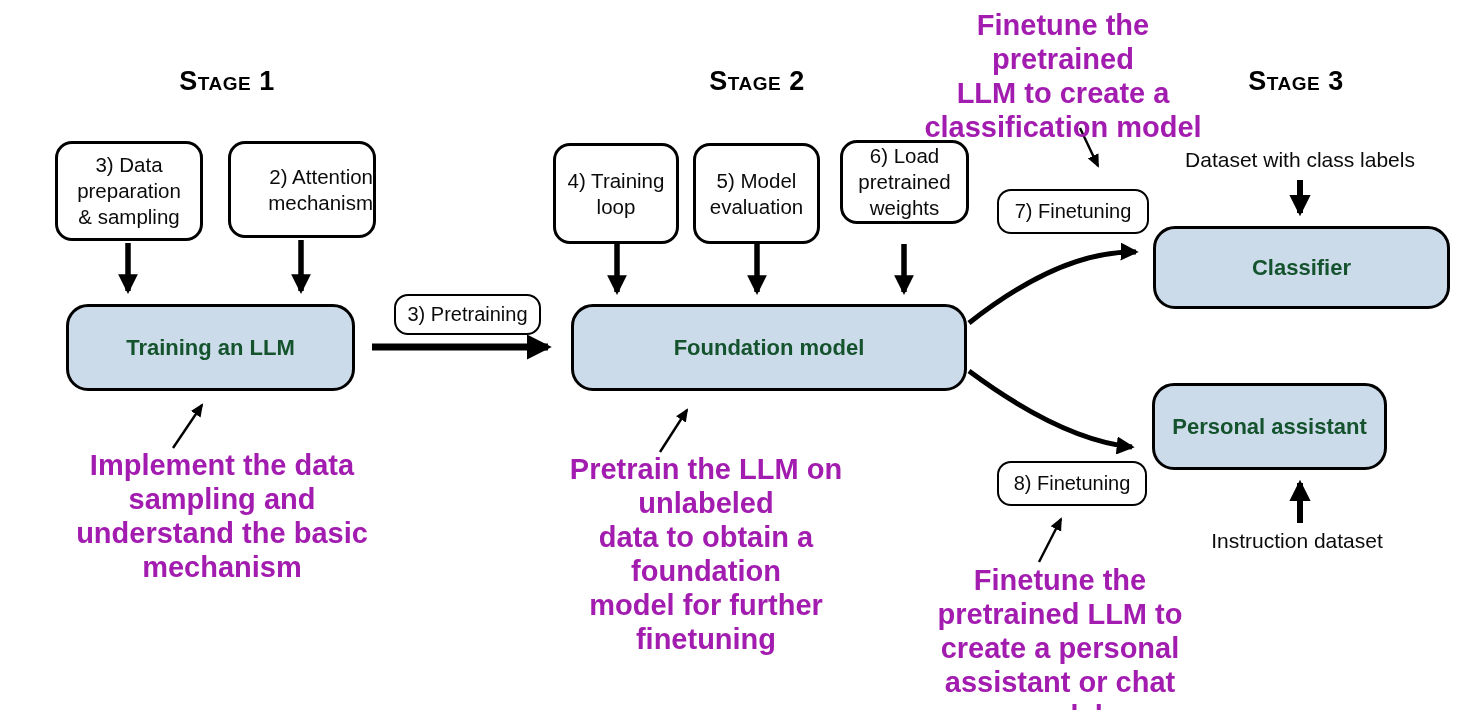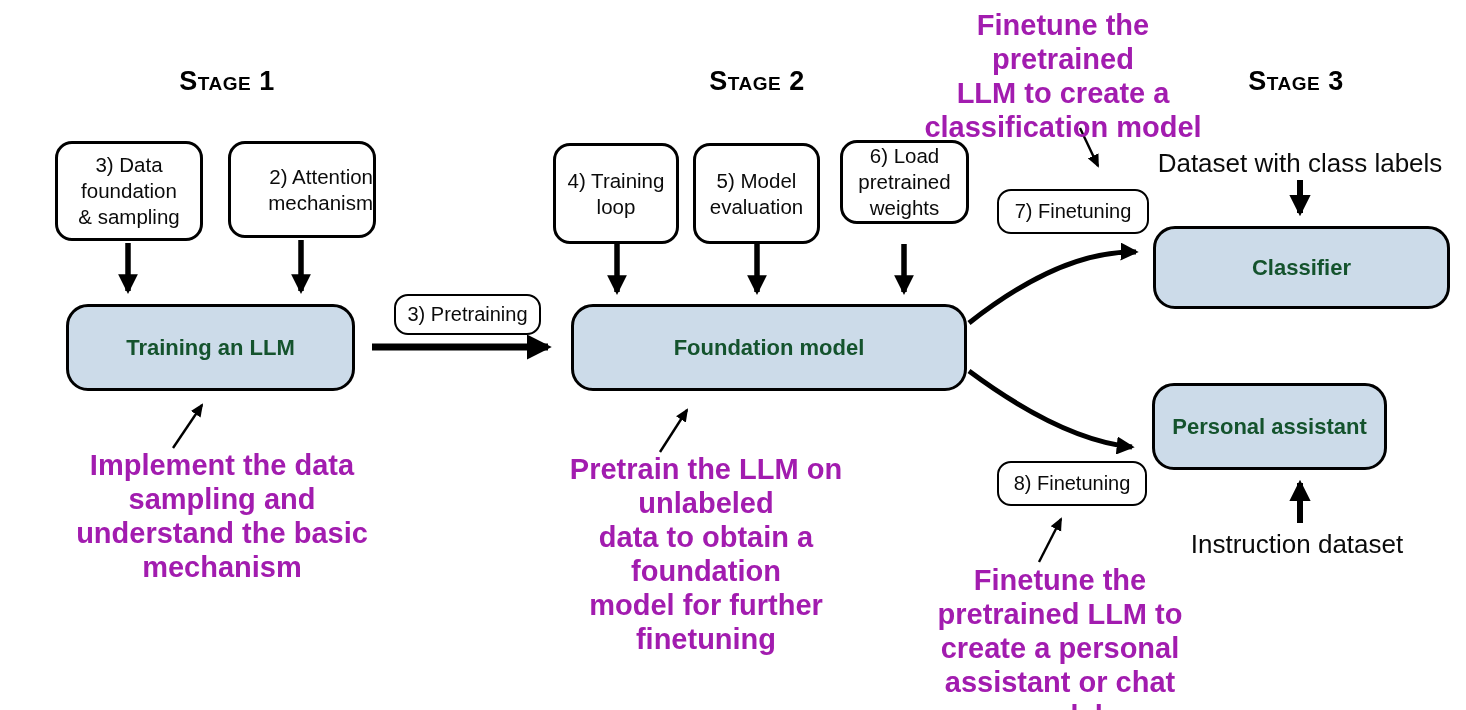--- a/index.html
+++ b/index.html
@@ -20,21 +20,21 @@
   .pill{border-radius:14px;border-width:2.6px;font-size:20px;}
   .bbox{
     position:absolute;background:#ccdbe9;border:3.5px solid #000;border-radius:22px;
     display:flex;align-items:center;justify-content:center;text-align:center;
     font-weight:700;font-size:22px;color:#14532d;box-sizing:border-box;
   }
   .ann{
     position:absolute;font-weight:700;font-size:29px;line-height:34px;
     text-align:center;color:#a21caf;
   }
-  .plain{position:absolute;font-size:26px;text-align:center;color:#0b0b0b;}
+  .plain{position:absolute;font-size:21px;text-align:center;color:#0b0b0b;}
   .thick{stroke:#000;stroke-width:5.5;fill:none;}
   .xthick{stroke:#000;stroke-width:7;fill:none;}
   .curve{stroke:#000;stroke-width:5;fill:none;}
   .dset{stroke:#000;stroke-width:6;fill:none;}
   .thin{stroke:#000;stroke-width:2.4;fill:none;}
 </style>
 </head>
 <body>
 
 <div id="canvas">
@@ -64,21 +64,21 @@
     <line x1="1080" y1="128" x2="1098" y2="166" class="thin" marker-end="url(#ahThin)"></line>
     <line x1="1039" y1="562" x2="1061" y2="519" class="thin" marker-end="url(#ahThin)"></line>
   </svg>
 
   <div class="stage" style="left:100px;top:66px;width:254px;">Stage 1</div>
   <div class="stage" style="left:630px;top:66px;width:254px;">Stage 2</div>
   <div class="stage" style="left:1169px;top:66px;width:254px;">Stage 3</div>
 
   <div class="wbox" style="left:55px;top:141px;width:148px;height:100px;">
     <span>3) Data</span>
-    <span>foundation</span>
+    <span>preparation</span>
     <span>&amp; sampling</span>
   </div>
   <div class="wbox" style="left:228px;top:141px;width:148px;height:97px;align-items:flex-end;">
     <span>2) Attention</span>
     <span>mechanism</span>
   </div>
 
   <div class="bbox" style="left:66px;top:304px;width:289px;height:87px;">Training an LLM</div>
 
   <div class="wbox pill" style="left:394px;top:294px;width:147px;height:41px;">3) Pretraining</div>

